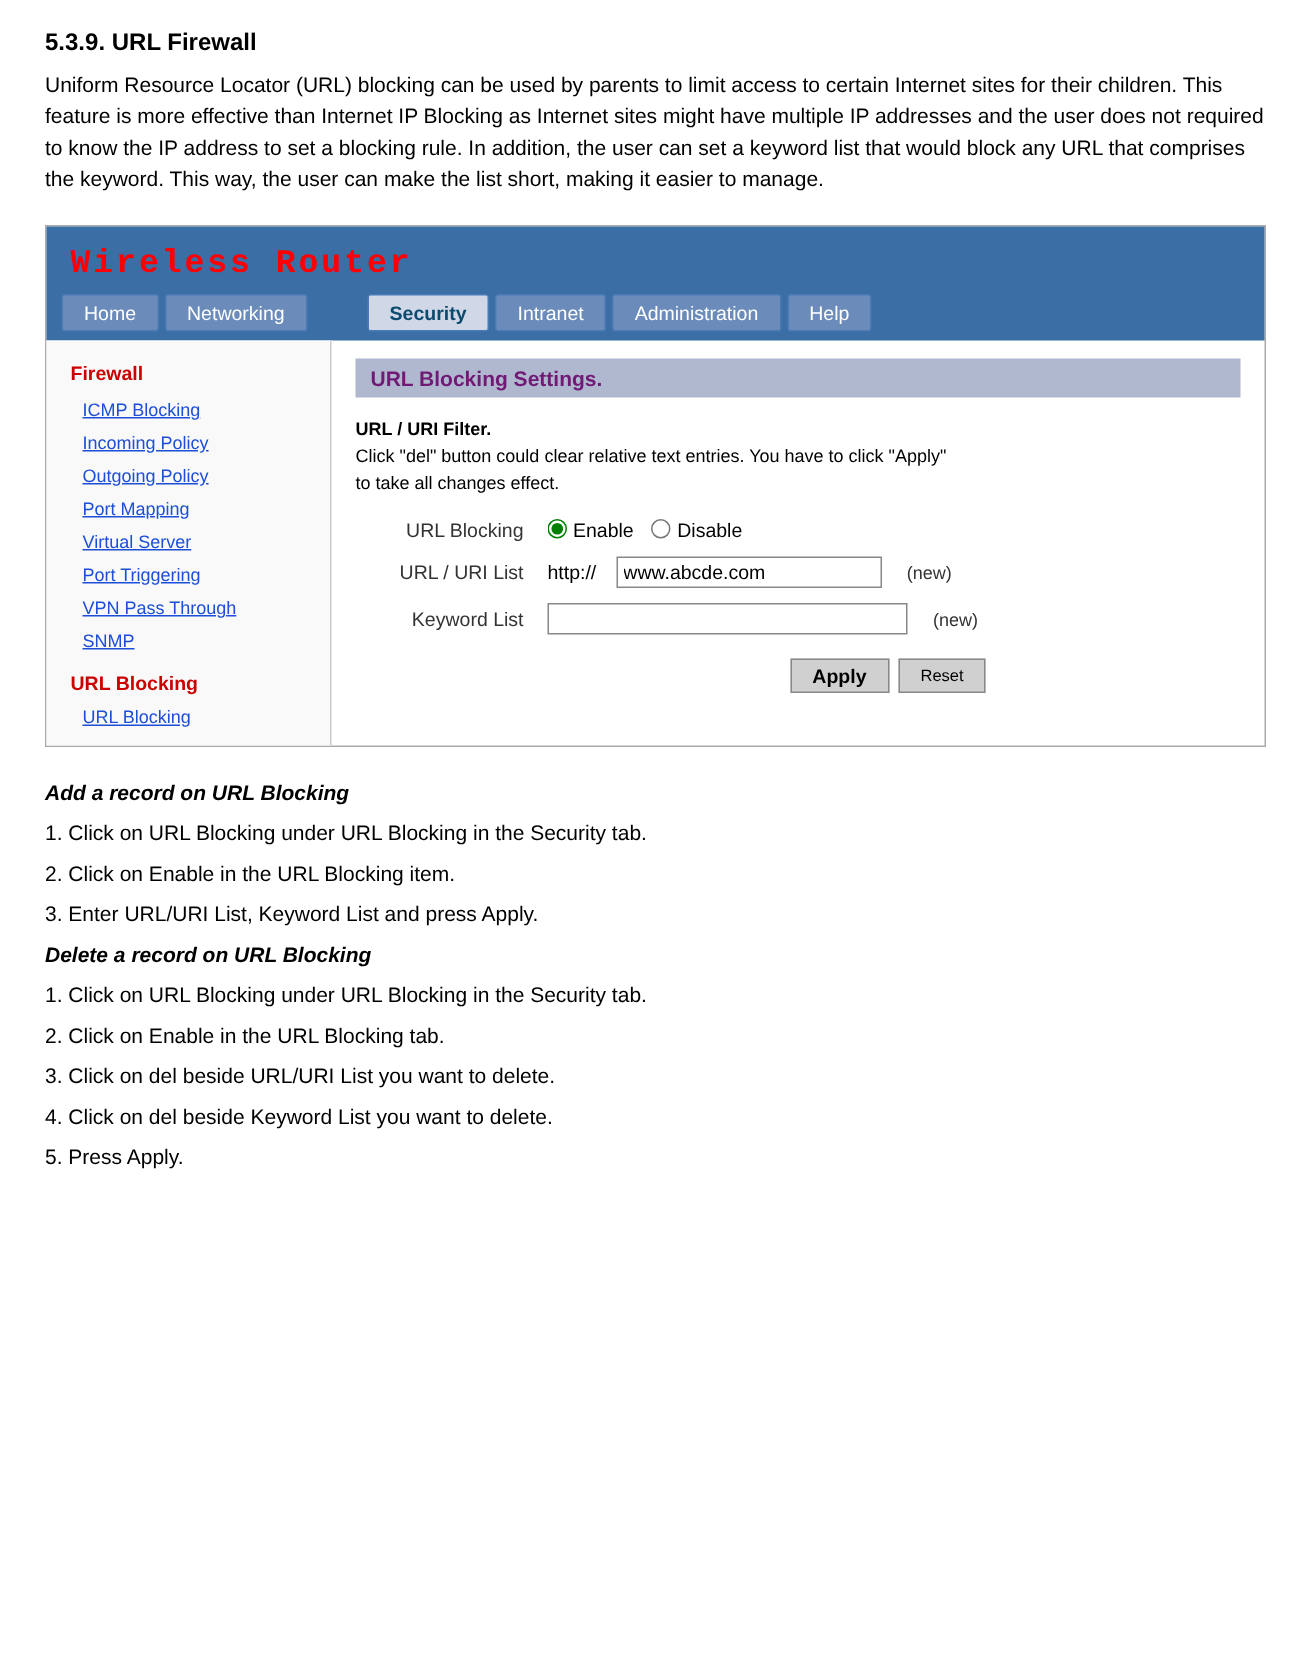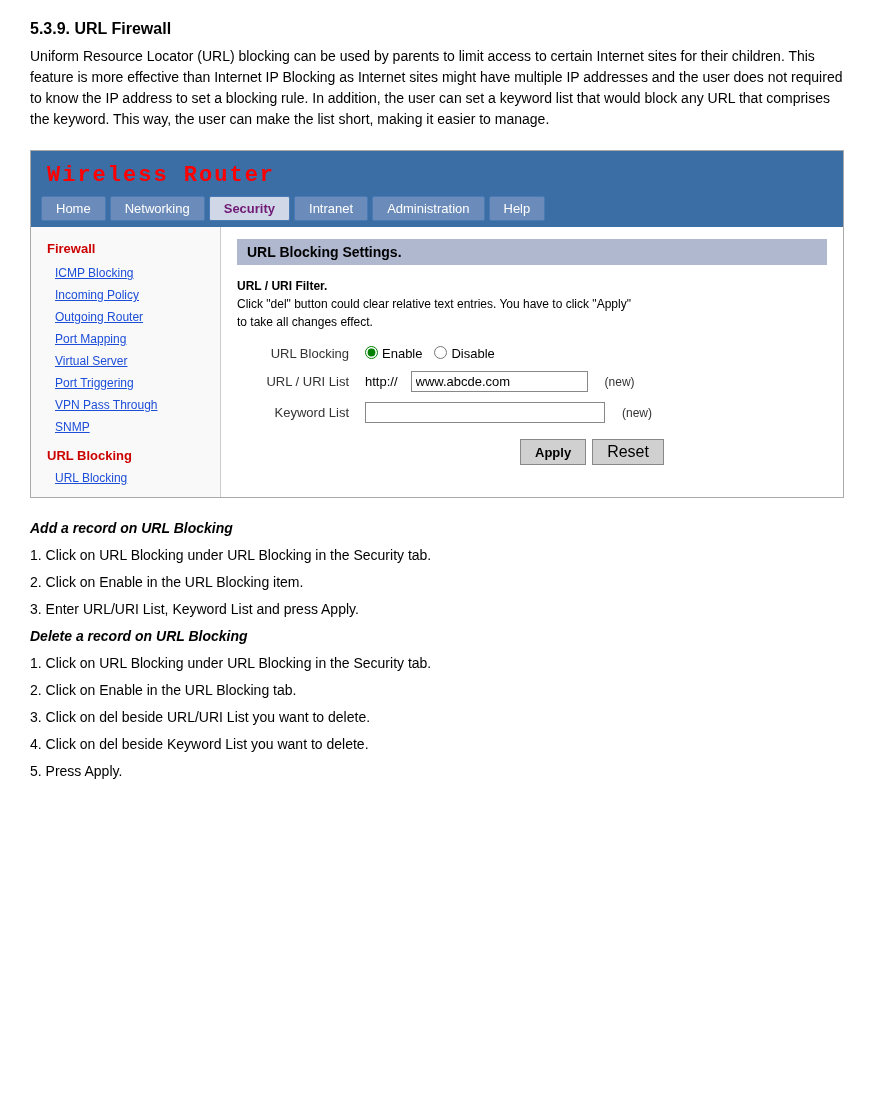--- a/index.html
+++ b/index.html
@@ -55,22 +55,23 @@
       color: #fff;
       border: 1px solid #4a7ab5;
       padding: 4px 14px;
       font-size: 13px;
       cursor: pointer;
       border-radius: 2px;
     }
 
     .nav-btn.active {
       background: #d0d8e8;
-      color: #701a75;
-      font-weight: bold;
+      color: #0c4a6e;
+      font-weight: bold;
+      margin-left: 36px;
     }
 
     .content-area {
       display: flex;
     }
 
     .sidebar {
       width: 190px;
       min-width: 190px;
       border-right: 1px solid #ccc;
@@ -104,21 +105,21 @@
     .main-content {
       flex: 1;
       padding: 12px 16px;
     }
 
     .section-title-box {
       background: #b0b8d0;
       padding: 5px 10px;
       font-size: 14px;
       font-weight: bold;
-      color: #000000;
+      color: #701a75;
       margin-bottom: 12px;
     }
 
     .info-text {
       font-size: 12px;
       margin-bottom: 10px;
       line-height: 1.5;
     }
 
     .info-bold {
@@ -201,21 +202,21 @@
       padding: 3px 14px;
       font-size: 13px;
       cursor: pointer;
       font-weight: bold;
     }
 
     .btn-reset {
       background: #d0d0d0;
       border: 1px solid #888;
       padding: 3px 14px;
-      font-size: 16px;
+      font-size: 11px;
       cursor: pointer;
     }
 
     .instructions {
       margin-top: 10px;
       font-size: 14px;
       line-height: 1.7;
     }
 
     .instructions p.bold-italic {
@@ -243,21 +244,21 @@
     <button class="nav-btn">Administration</button>
     <button class="nav-btn">Help</button>
   </div>
 
   <div class="content-area">
 
     <div class="sidebar">
       <div class="sidebar-section-title">Firewall</div>
       <a class="sidebar-link">ICMP Blocking</a>
       <a class="sidebar-link">Incoming Policy</a>
-      <a class="sidebar-link">Outgoing Router</a>
+      <a class="sidebar-link">Outgoing Policy</a>
       <a class="sidebar-link">Port Mapping</a>
       <a class="sidebar-link">Virtual Server</a>
       <a class="sidebar-link">Port Triggering</a>
       <a class="sidebar-link">VPN Pass Through</a>
       <a class="sidebar-link">SNMP</a>
 
       <div class="sidebar-section-title2">URL Blocking</div>
       <a class="sidebar-link">URL Blocking</a>
     </div>
 

